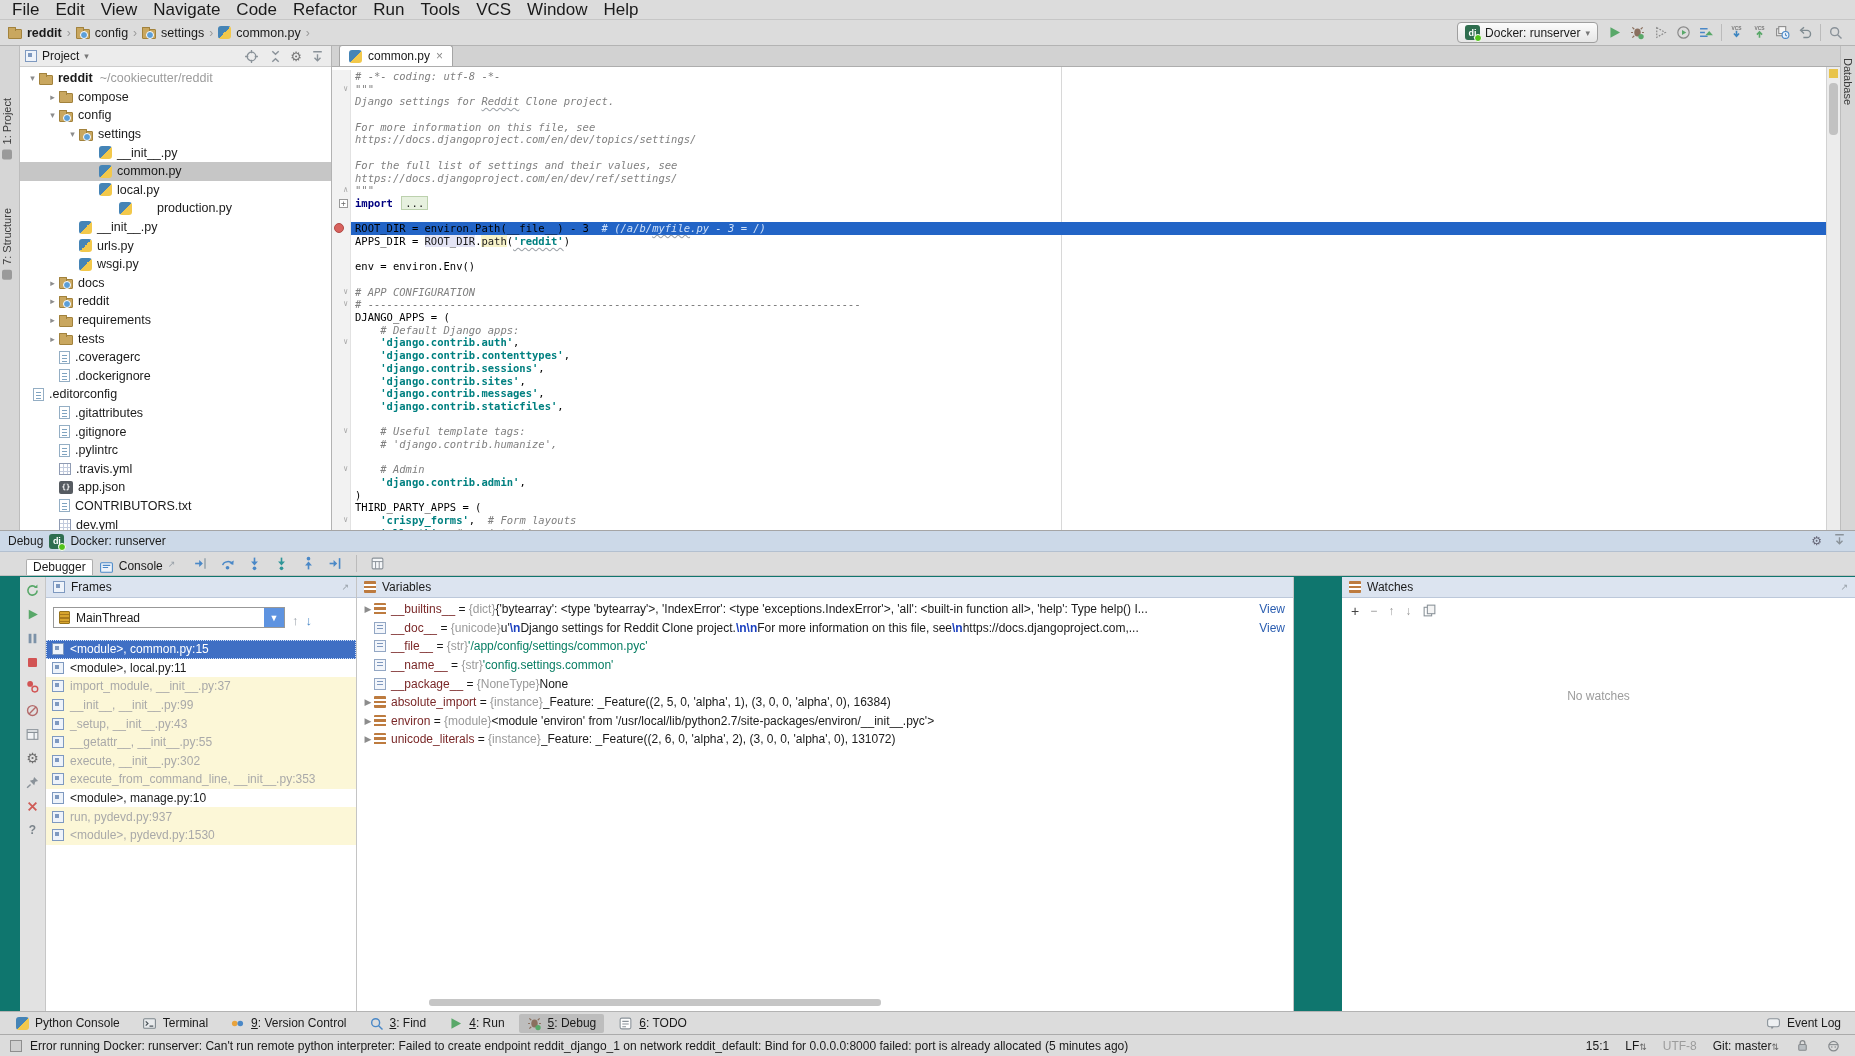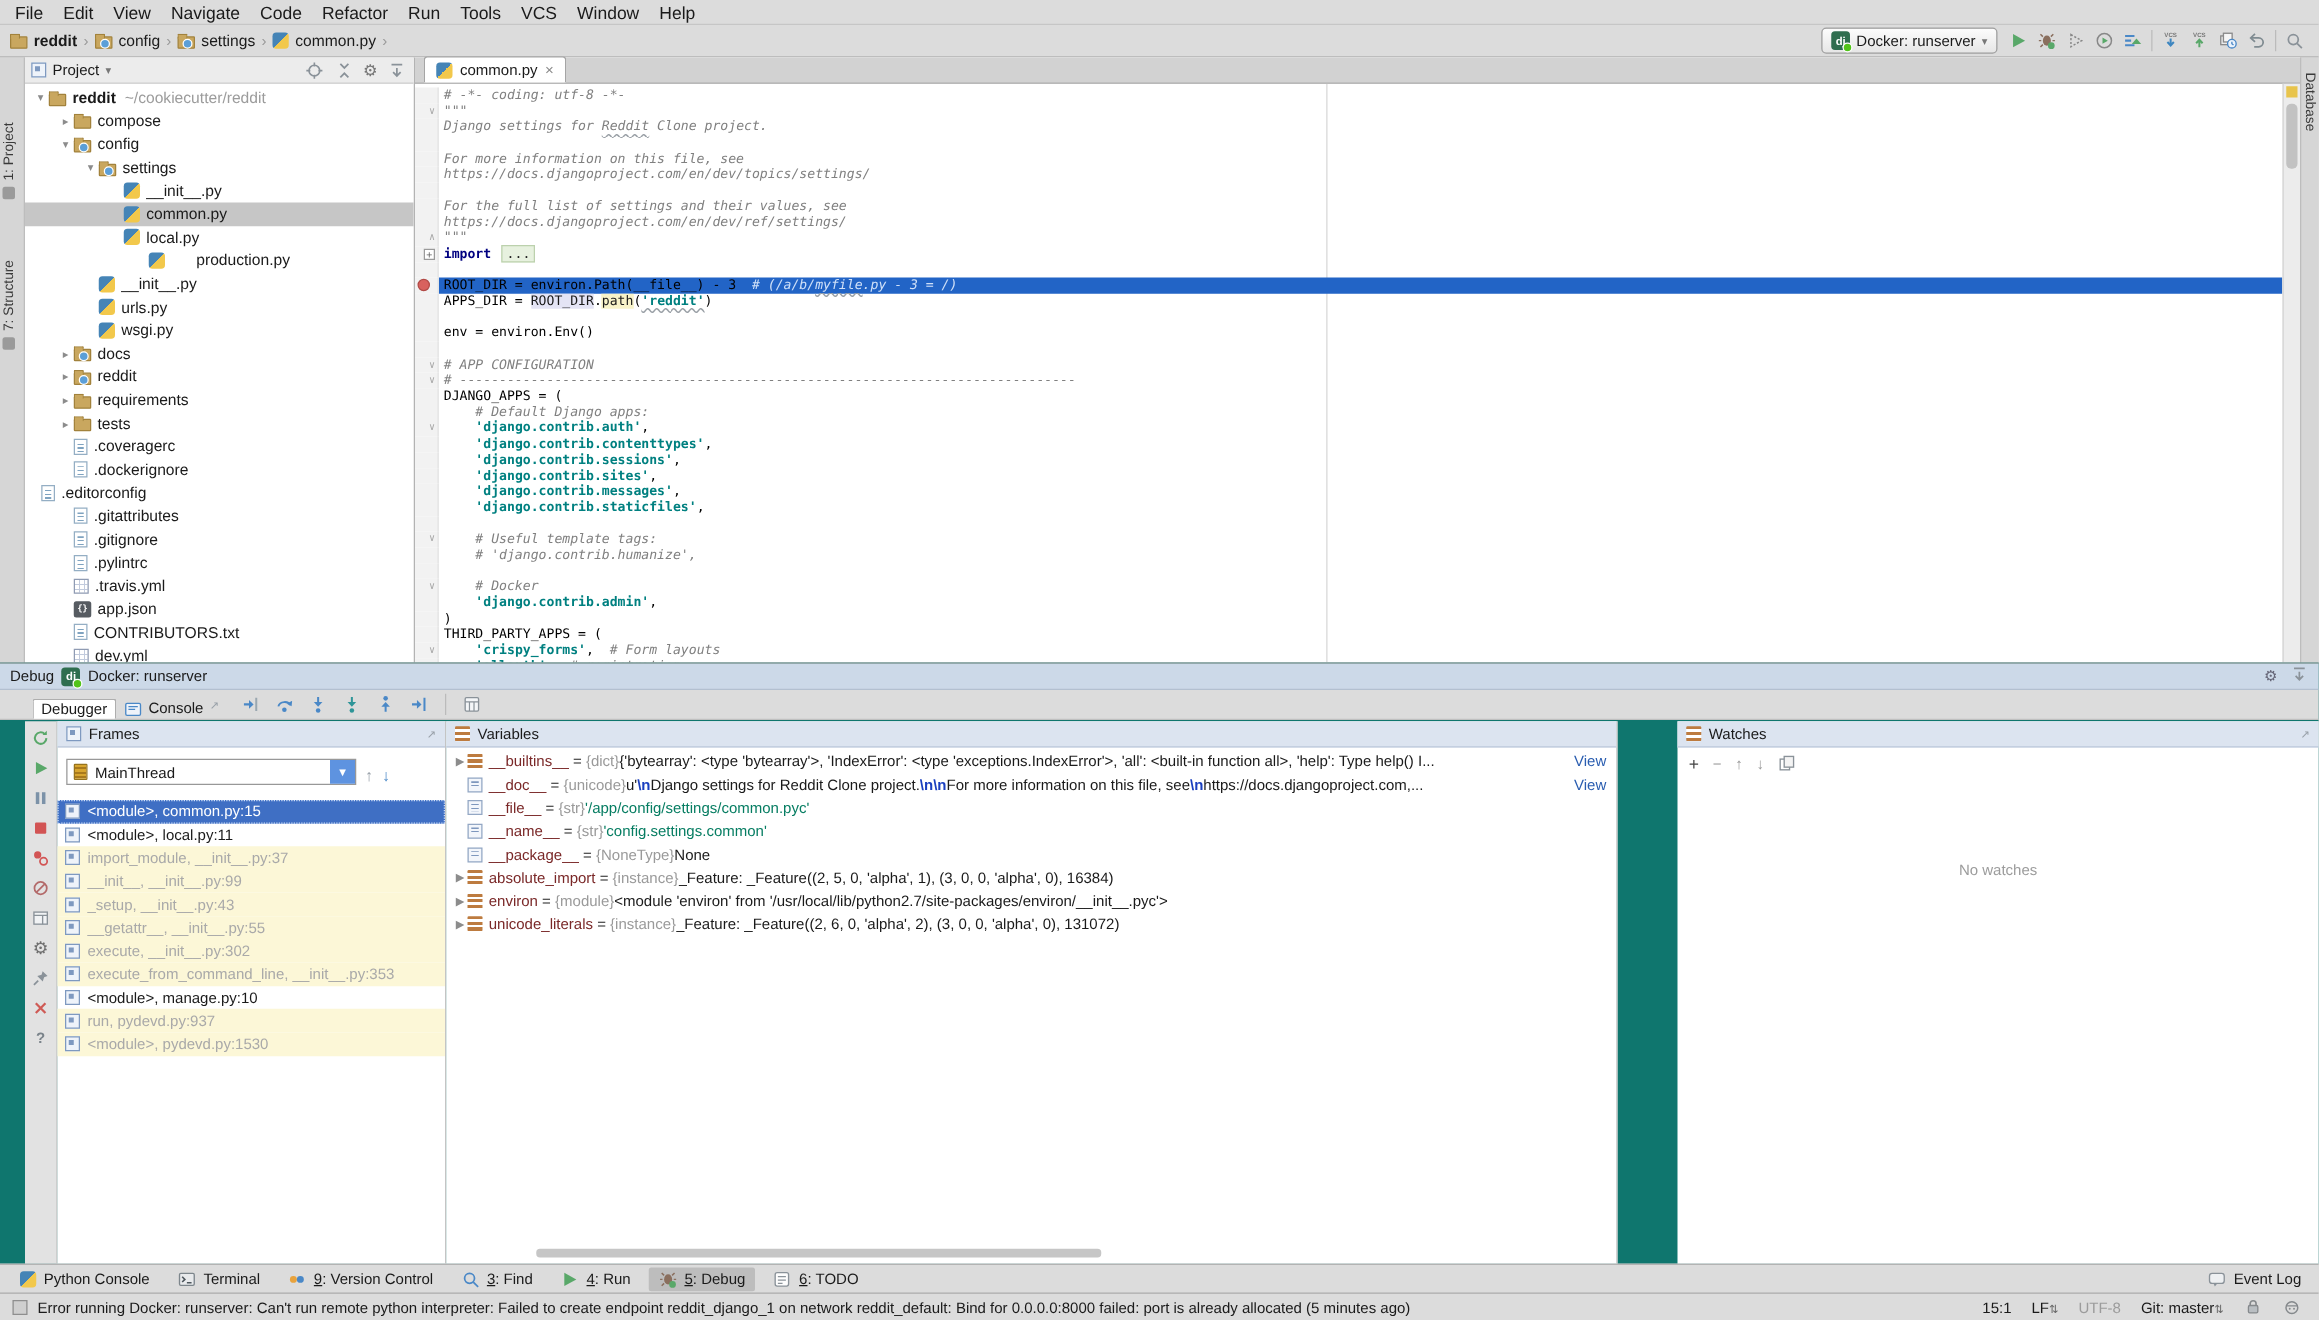--- a/index.html
+++ b/index.html
@@ -2,21 +2,21 @@
 <html><head>
 <meta charset="utf-8">
 <style>
   * { box-sizing: border-box; margin: 0; padding: 0; }
   html,body { width:1855px; height:1056px; overflow:hidden; }
   body { font-family:"Liberation Sans",sans-serif; font-size:12px; color:#1a1a1a;
          background:#dcdcdc; position:relative; }
 
   
   #menu-bar { position:absolute; left:0; top:0; right:0; height:20px; background:#dcdcdc;
-              border-bottom:1px solid #c6c6c6; display:flex; align-items:center; padding-left:4px; font-size:14px; }
+              border-bottom:1px solid #c6c6c6; display:flex; align-items:center; padding-left:4px; font-size:17px; }
   .menu-item { padding:1px 8px; }
   #nav-bar { position:absolute; left:0; top:20px; right:0; height:26px; background:#dcdcdc;
              border-bottom:1px solid #b3b3b3; display:flex; align-items:center; }
   #breadcrumb { display:flex; align-items:center; padding-left:8px; font-size:12.5px; }
   .crumb { display:flex; align-items:center; gap:5px; }
   .crumb-sep { color:#9a9a9a; margin:0 5px; font-size:12px; }
   #run-area { margin-left:auto; display:flex; align-items:center; gap:5px; padding-right:8px; }
   #run-config { display:flex; align-items:center; gap:5px; background:linear-gradient(#fcfcfc,#e6e6e6);
                 border:1px solid #9f9f9f; border-radius:4px; height:21px; padding:0 7px; }
   #run-config .caret { color:#777; font-size:9px; }
@@ -522,21 +522,21 @@
         <div class="cl"><span class="g">∨</span><span class="cc"><span class="t">    </span><span class="st">'django.contrib.auth'</span><span class="t">,</span></span></div>
         <div class="cl"><span class="g"></span><span class="cc"><span class="t">    </span><span class="st">'django.contrib.contenttypes'</span><span class="t">,</span></span></div>
         <div class="cl"><span class="g"></span><span class="cc"><span class="t">    </span><span class="st">'django.contrib.sessions'</span><span class="t">,</span></span></div>
         <div class="cl"><span class="g"></span><span class="cc"><span class="t">    </span><span class="st">'django.contrib.sites'</span><span class="t">,</span></span></div>
         <div class="cl"><span class="g"></span><span class="cc"><span class="t">    </span><span class="st">'django.contrib.messages'</span><span class="t">,</span></span></div>
         <div class="cl"><span class="g"></span><span class="cc"><span class="t">    </span><span class="st">'django.contrib.staticfiles'</span><span class="t">,</span></span></div>
         <div class="cl"><span class="g"></span><span class="cc"></span></div>
         <div class="cl"><span class="g">∨</span><span class="cc"><span class="c">    # Useful template tags:</span></span></div>
         <div class="cl"><span class="g"></span><span class="cc"><span class="c">    # 'django.contrib.humanize',</span></span></div>
         <div class="cl"><span class="g"></span><span class="cc"></span></div>
-        <div class="cl"><span class="g">∨</span><span class="cc"><span class="c">    # Docker</span></span></div>
+        <div class="cl"><span class="g">∨</span><span class="cc"><span class="c">    # Admin</span></span></div>
         <div class="cl"><span class="g"></span><span class="cc"><span class="t">    </span><span class="st">'django.contrib.admin'</span><span class="t">,</span></span></div>
         <div class="cl"><span class="g"></span><span class="cc"><span class="t">)</span></span></div>
         <div class="cl"><span class="g"></span><span class="cc"><span class="t">THIRD_PARTY_APPS = (</span></span></div>
         <div class="cl"><span class="g">∨</span><span class="cc"><span class="t">    </span><span class="st">'crispy_forms'</span><span class="t">,  </span><span class="c"># Form layouts</span></span></div>
         <div class="cl"><span class="g"></span><span class="cc"><span class="t">    </span><span class="st">'allauth'</span><span class="t">,  </span><span class="c"># registration</span></span></div>
       </div>
   </div>
   <div id="ed-scroll">
     <div id="ed-mark"></div>
     <div id="ed-thumb"></div>

